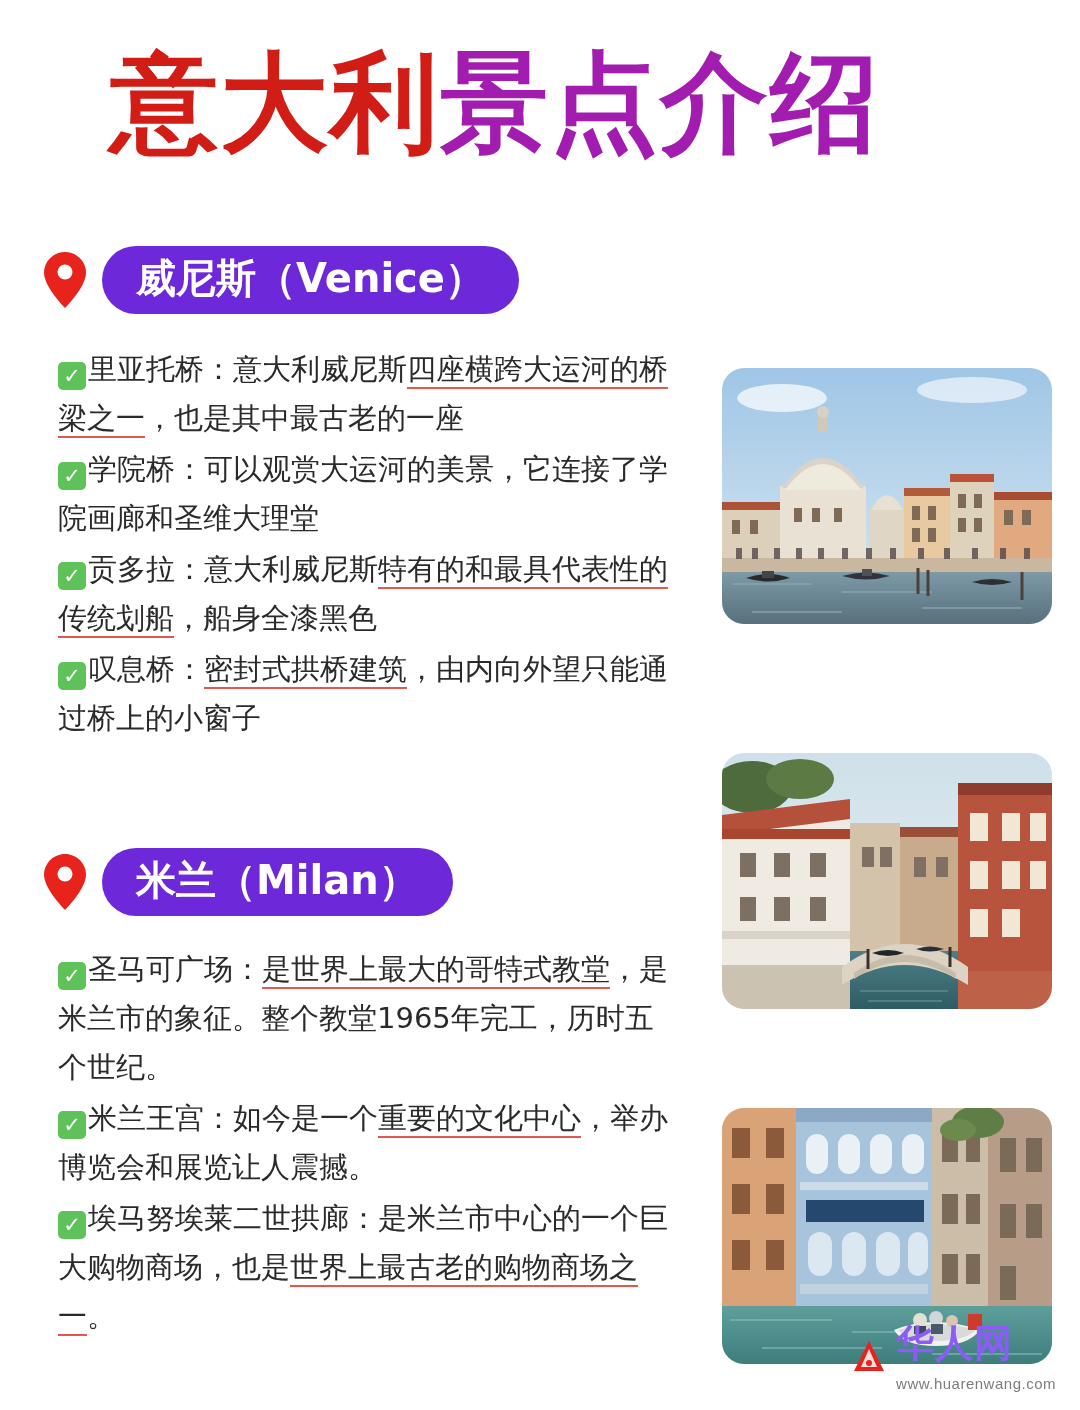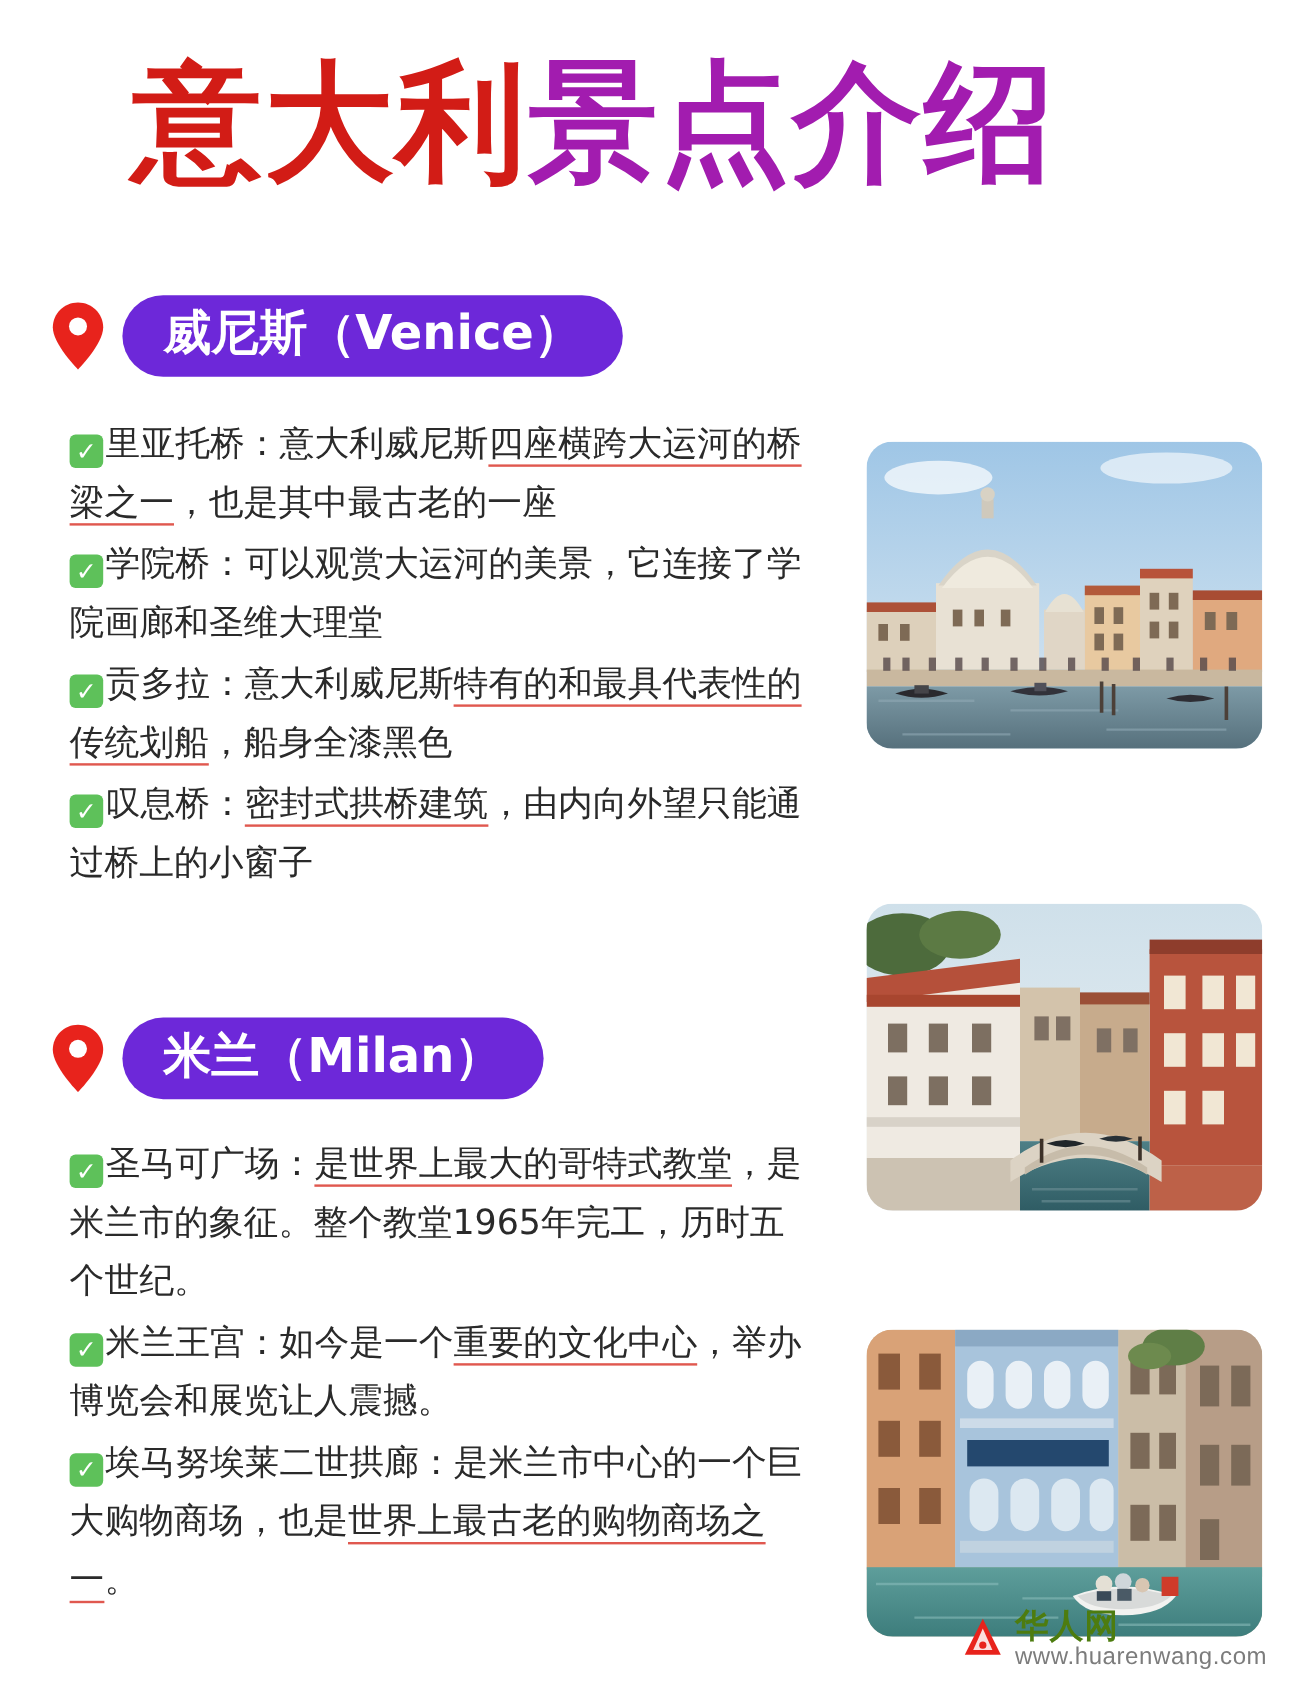--- a/index.html
+++ b/index.html
@@ -120,32 +120,32 @@
     position: absolute;
     right: 24px;
     bottom: 18px;
     display: flex;
     align-items: center;
     gap: 8px;
   }
   .wm-mark { width: 38px; height: 38px; }
   .wm-text-wrap { line-height: 1.05; }
   .wm-cn {
-    font-size: 28px;
+    font-size: 38px;
     font-weight: 700;
-    color: #4d7c0f;
+    color: #8b5cf6;
     letter-spacing: 1px;
     font-family: "DejaVu Sans", "Liberation Sans", sans-serif;
     margin-top: 40px;
   }
   .wm-url {
-    font-size: 20px;
+    font-size: 15px;
     color: #7c7c7c;
     letter-spacing: .5px;
-    margin-top: 2px;
+    margin-top: 12px;
   }
 </style>
 </head>
 <body>
 
 <div class="title">
   <span class="red">意大利</span><span class="black">景点介绍</span>
 </div>
 
 <div class="section-head" style="left:42px; top:246px;">

